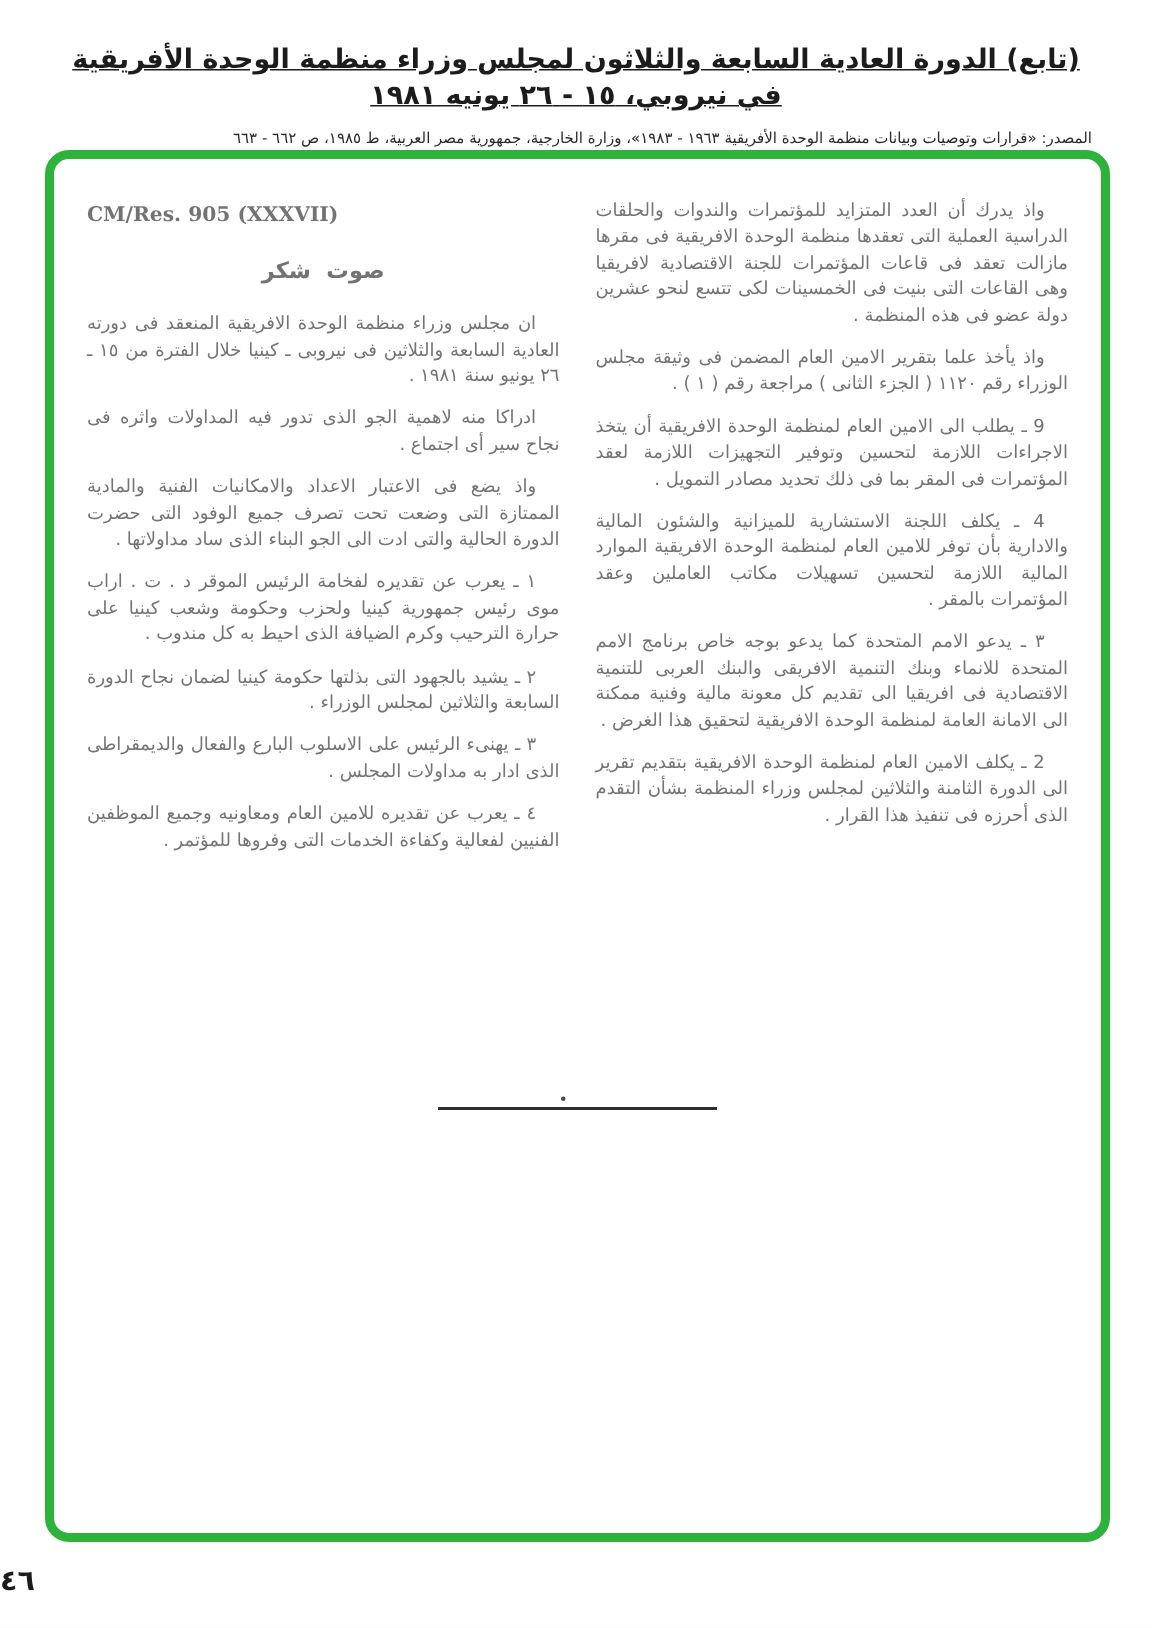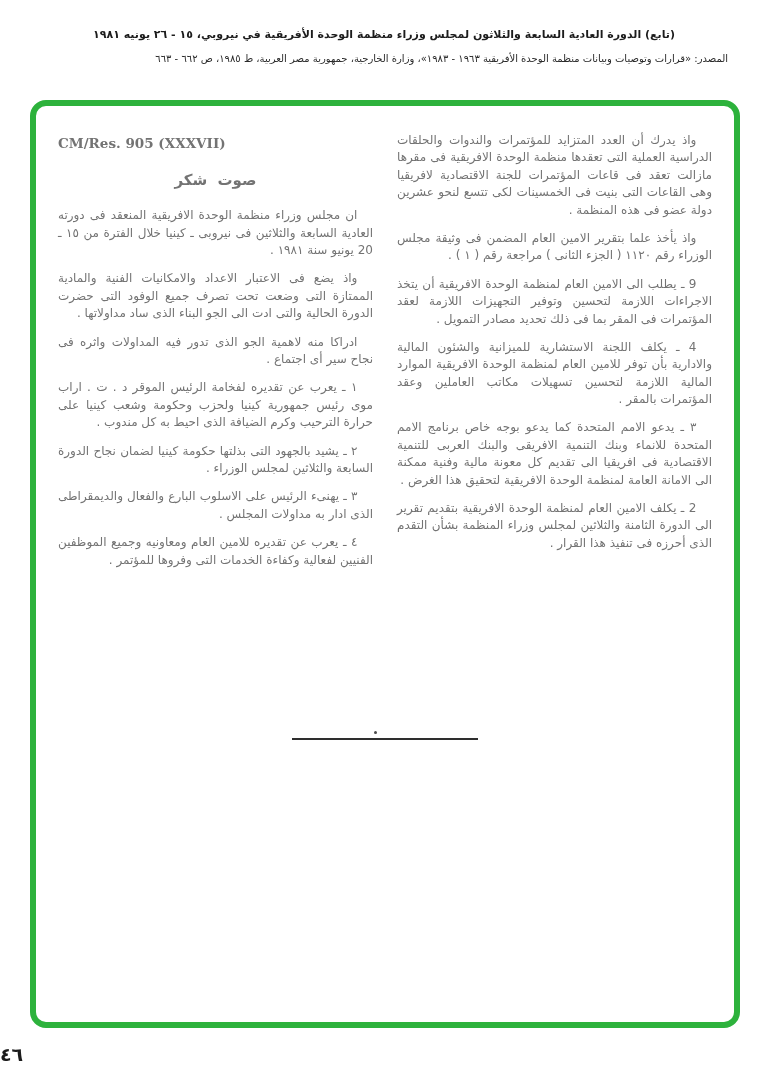--- a/index.html
+++ b/index.html
@@ -6,21 +6,21 @@
   html,body { width:768px; background:#f4f3ef; }
   body { font-family:"DejaVu Sans", sans-serif; color:#1c1c1c; }
   .page {
     position:relative; width:768px; height:1085px;
     background:#ffffff; overflow:hidden;
   }
 
   
   .header { position:absolute; top:28px; left:40px; right:40px; direction:rtl; }
   .header-title {
-    text-align:center; font-weight:bold; font-size:11px; line-height:1.35;
+    text-align:center; font-weight:bold; font-size:18px; line-height:1.35;text-decoration:underline;
   }
   .header-source {
     margin-top:9px; font-size:10px; color:#2a2a2a; text-align:right; line-height:1.3;
   }
 
   
   .doc-frame {
     position:absolute; left:30px; top:100px; width:710px; height:928px;
     background:#ffffff;
     border:6px solid #2db23c; border-radius:16px;
@@ -79,23 +79,23 @@
           <p class="para">واذ يأخذ علما بتقرير الامين العام المضمن فى وثيقة مجلس الوزراء رقم ١١٢٠ ( الجزء الثانى ) مراجعة رقم ( ١ ) .</p>
           <p class="para">9 ـ يطلب الى الامين العام لمنظمة الوحدة الافريقية أن يتخذ الاجراءات اللازمة لتحسين وتوفير التجهيزات اللازمة لعقد المؤتمرات فى المقر بما فى ذلك تحديد مصادر التمويل .</p>
           <p class="para">4 ـ يكلف اللجنة الاستشارية للميزانية والشئون المالية والادارية بأن توفر للامين العام لمنظمة الوحدة الافريقية الموارد المالية اللازمة لتحسين تسهيلات مكاتب العاملين وعقد المؤتمرات بالمقر .</p>
           <p class="para">٣ ـ يدعو الامم المتحدة كما يدعو بوجه خاص برنامج الامم المتحدة للانماء وبنك التنمية الافريقى والبنك العربى للتنمية الاقتصادية فى افريقيا الى تقديم كل معونة مالية وفنية ممكنة الى الامانة العامة لمنظمة الوحدة الافريقية لتحقيق هذا الغرض .</p>
           <p class="para">2 ـ يكلف الامين العام لمنظمة الوحدة الافريقية بتقديم تقرير الى الدورة الثامنة والثلاثين لمجلس وزراء المنظمة بشأن التقدم الذى أحرزه فى تنفيذ هذا القرار .</p>
         </div>
 
         <div class="col">
           <div class="res-ref">CM/Res. 905 (XXXVII)</div>
           <div class="res-title">صوت شكر</div>
-          <p class="para">ان مجلس وزراء منظمة الوحدة الافريقية المنعقد فى دورته العادية السابعة والثلاثين فى نيروبى ـ كينيا خلال الفترة من ١٥ ـ 20 يونيو سنة ١٩٨١ .</p>
+          <p class="para">ان مجلس وزراء منظمة الوحدة الافريقية المنعقد فى دورته العادية السابعة والثلاثين فى نيروبى ـ كينيا خلال الفترة من ١٥ ـ ٢٦ يونيو سنة ١٩٨١ .</p>
+          <p class="para">ادراكا منه لاهمية الجو الذى تدور فيه المداولات واثره فى نجاح سير أى اجتماع .</p>
           <p class="para">واذ يضع فى الاعتبار الاعداد والامكانيات الفنية والمادية الممتازة التى وضعت تحت تصرف جميع الوفود التى حضرت الدورة الحالية والتى ادت الى الجو البناء الذى ساد مداولاتها .</p>
-          <p class="para">ادراكا منه لاهمية الجو الذى تدور فيه المداولات واثره فى نجاح سير أى اجتماع .</p>
           <p class="para">١ ـ يعرب عن تقديره لفخامة الرئيس الموقر د . ت . اراب موى رئيس جمهورية كينيا ولحزب وحكومة وشعب كينيا على حرارة الترحيب وكرم الضيافة الذى احيط به كل مندوب .</p>
           <p class="para">٢ ـ يشيد بالجهود التى بذلتها حكومة كينيا لضمان نجاح الدورة السابعة والثلاثين لمجلس الوزراء .</p>
           <p class="para">٣ ـ يهنىء الرئيس على الاسلوب البارع والفعال والديمقراطى الذى ادار به مداولات المجلس .</p>
           <p class="para">٤ ـ يعرب عن تقديره للامين العام ومعاونيه وجميع الموظفين الفنيين لفعالية وكفاءة الخدمات التى وفروها للمؤتمر .</p>
         </div>
 
       </div>
 
       <div class="divider"></div>
 

